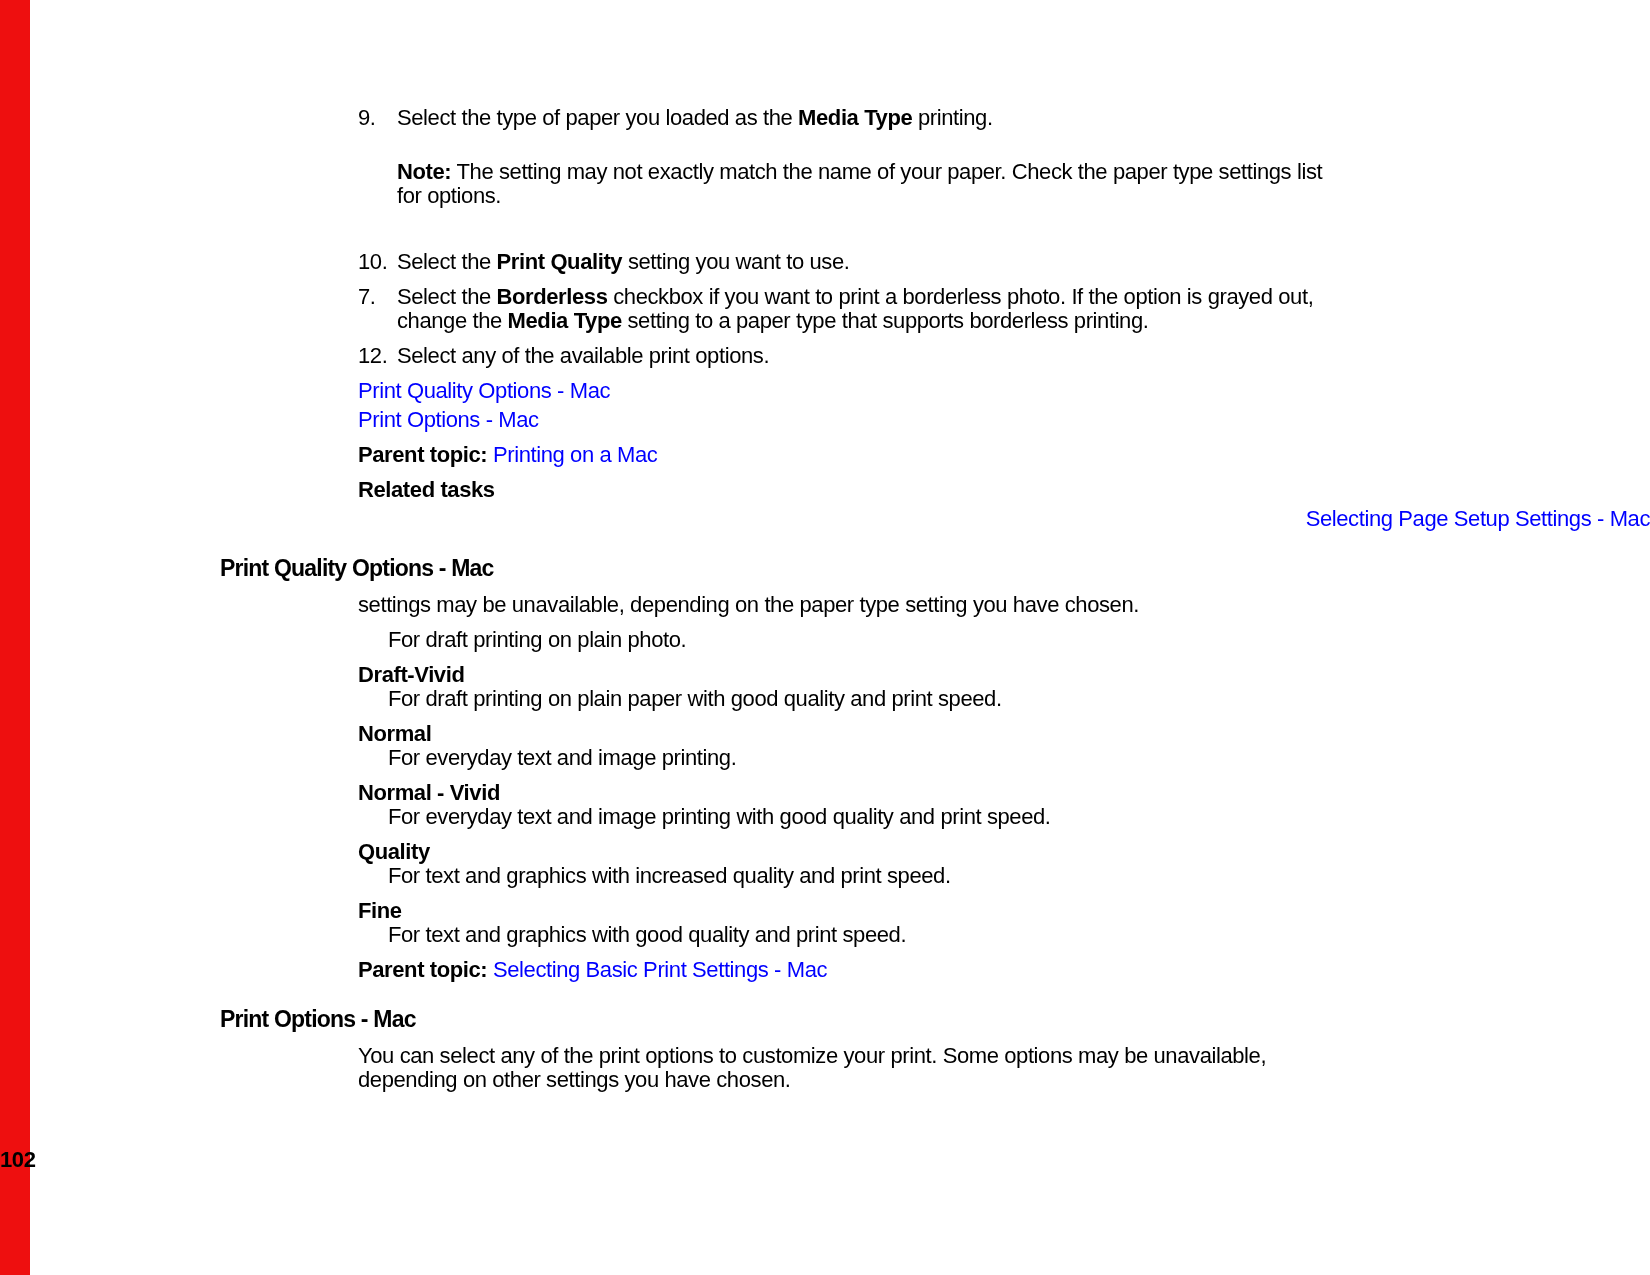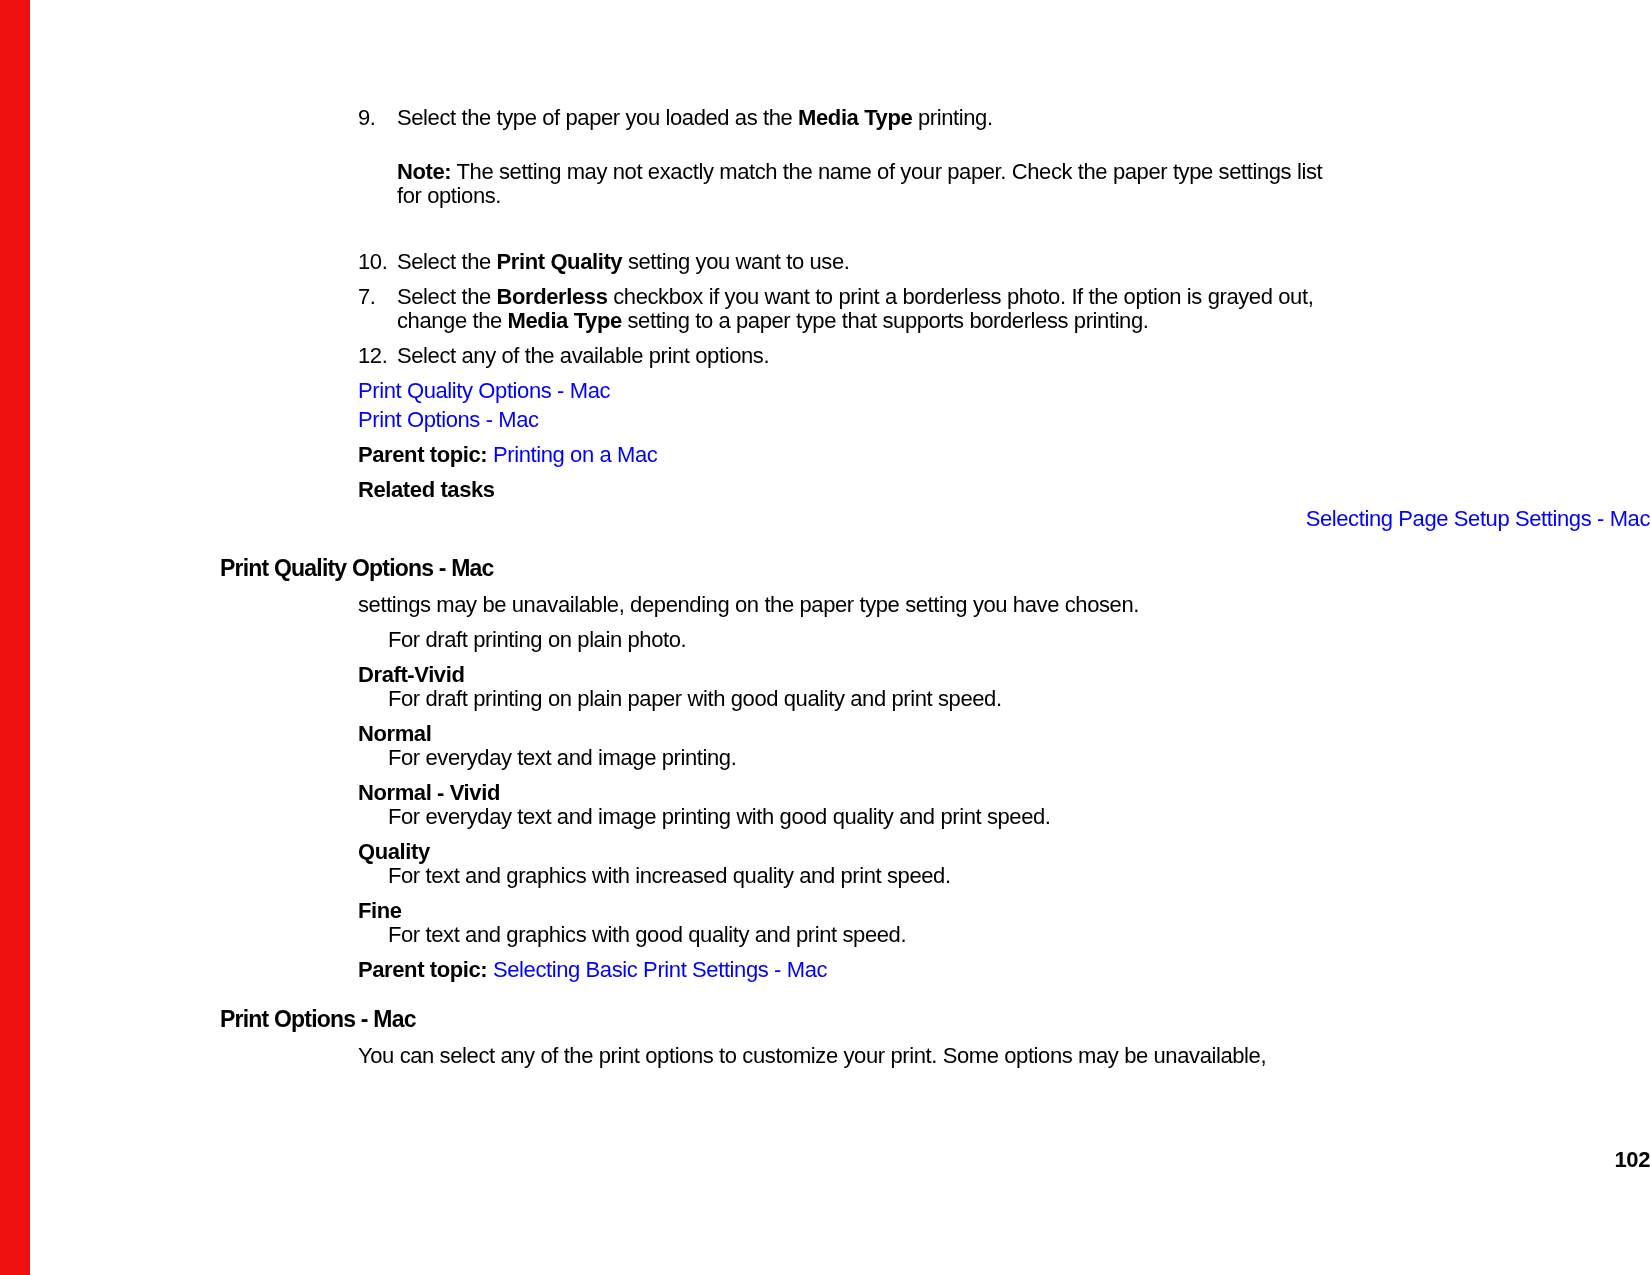--- a/index.html
+++ b/index.html
@@ -21,21 +21,21 @@
   }
   .hline{font-size:23px;line-height:26px;font-weight:bold;letter-spacing:-0.8px;}
   .x-head{padding-left:220px;}
   .x-outer{padding-left:358px;}
   .x-inner{padding-left:397px;}
   .x-desc{padding-left:388px;}
   .num{display:inline-block;width:39px;}
   .b{font-weight:bold;}
   .lnk{color:var(--link);cursor:pointer;}
   .footer{
-    position:absolute;left:0;top:1148px;width:1650px;text-align:right;
+    position:absolute;left:0;top:1148px;width:1650px;text-align:left;
     font-size:22px;line-height:24px;font-weight:bold;letter-spacing:-0.4px;
   }
 </style>
 </head>
 <body style="background: rgb(255, 255, 255);">
 
 <div class="accent-bar" data-name="left-accent-bar" style="background: rgb(238, 15, 15);"></div>
 
 <main class="content" id="content" data-name="document-content">
     <div class="blk blk-list-item" data-name="step-9">
@@ -100,18 +100,19 @@
       <div class="line x-desc" data-name="text-line"><span class="" data-name="body-text">For text and graphics with good quality and print speed.</span></div>
     </div>
     <div class="blk blk-para" data-name="parent-topic-2">
       <div class="line x-outer" data-name="text-line"><span class="b " data-name="bold-text">Parent topic: </span><span class="lnk" data-name="hyperlink">Selecting Basic Print Settings - Mac</span></div>
     </div>
     <div class="blk blk-heading" data-name="heading-print-options-mac">
       <div class="line hline x-head" data-name="section-heading-text"><span class="b " data-name="bold-text">Print Options - Mac</span></div>
     </div>
     <div class="blk blk-para" data-name="print-options-intro">
       <div class="line x-outer" data-name="text-line"><span class="" data-name="body-text">You can select any of the print options to customize your print. Some options may be unavailable,</span></div>
+      <div class="line x-outer" data-name="text-line"><span class="" data-name="body-text">depending on other settings you have chosen.</span></div>
     </div>
   </main>
 
 <div class="footer" data-name="page-footer">
   <span data-name="page-number">102</span>
 </div>
 
 </body></html>

